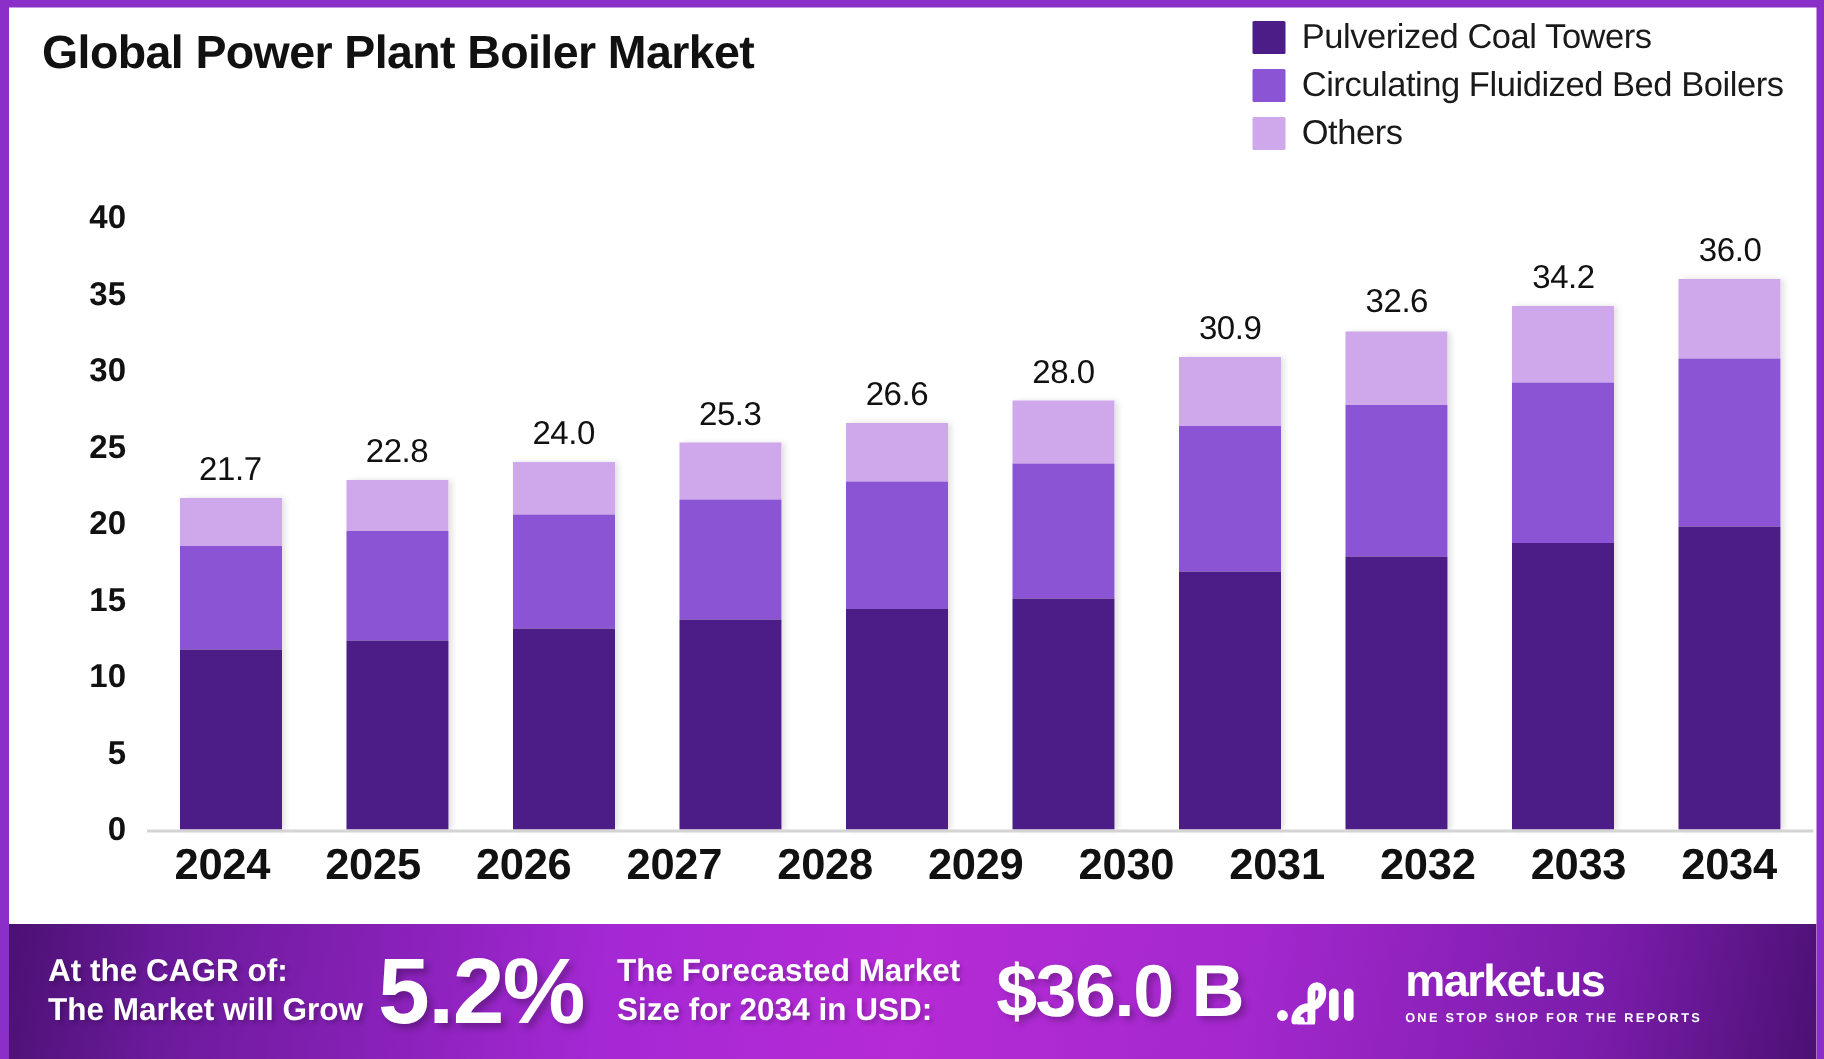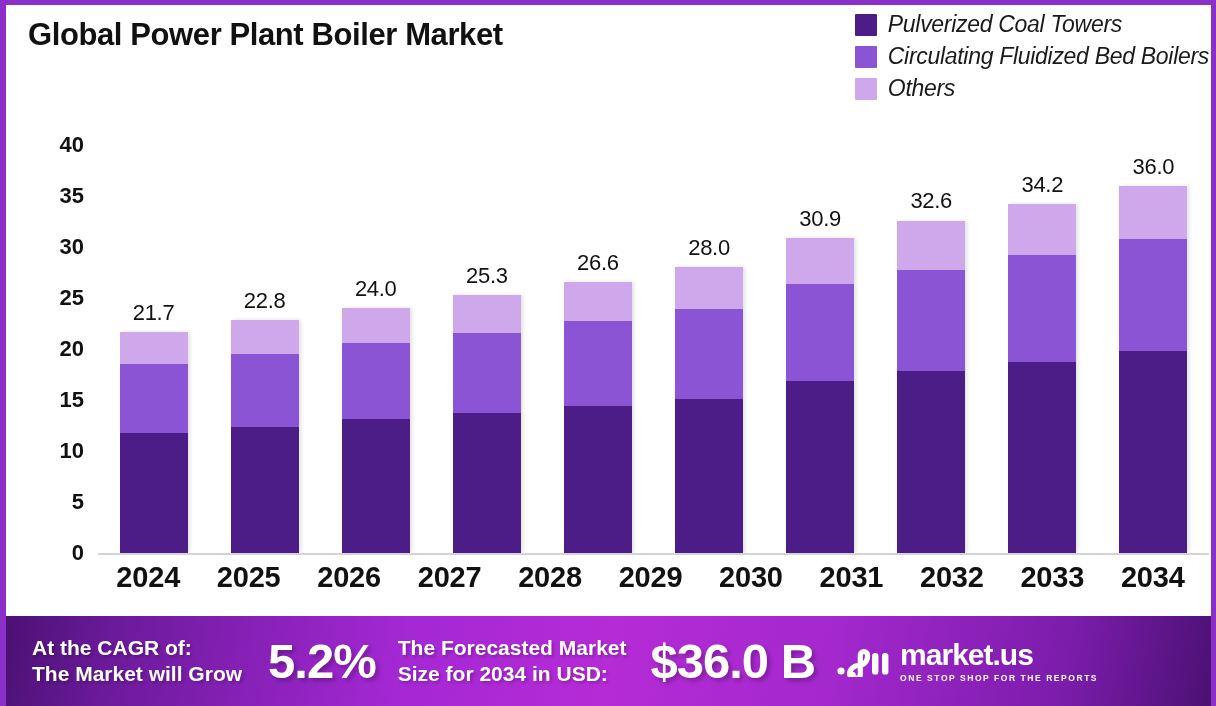--- a/index.html
+++ b/index.html
@@ -24,21 +24,21 @@
   #chart-title {
     font-size:31px; font-weight:bold; color:#111111;
     letter-spacing:-0.4px; line-height:1.15;
   }
   #chart-subtitle {
     font-size:21px; color:#222222; margin-top:5px;
     letter-spacing:-0.2px;
   }
 
   
-  #legend { position:absolute; right:2px; top:6px;font-style:italic; }
+  #legend { position:absolute; right:22px; top:6px; }
   .legend-row { display:flex; align-items:center; margin-bottom:5px; }
   .legend-swatch {
     width:22px; height:22px; margin-right:11px; flex:0 0 auto; border-radius:1px;
   }
   .legend-label { font-size:23px; color:#1a1a1a; letter-spacing:-0.3px; white-space:nowrap; }
 
   
   #plot { position:absolute; left:0; top:120px; width:1211px; height:430px; }
   #yaxis { position:absolute; left:0; top:0; width:78px; height:430px; }
   .ytick {
@@ -88,29 +88,29 @@
     background:linear-gradient(100deg,#4B1173 0%,#6B1A9B 9%,#A428D4 33%,#B52BD6 50%,#A428CE 68%,#7A1CAA 88%,#4B1173 100%);
     display:flex; align-items:center; color:#ffffff;
     overflow:hidden;
   }
   .banner-text {
     font-size:21px; font-weight:bold; line-height:1.22;
     text-shadow:2px 2px 3px rgba(0,0,0,0.22);
   }
   #cagr-label { margin-left:26px; }
   #cagr-value {
-    font-size:49px; font-weight:bold; margin-left:26px;
+    font-size:62px; font-weight:bold; margin-left:10px;
     text-shadow:3px 3px 4px rgba(0,0,0,0.25); letter-spacing:-1px;
   }
   #forecast-label { margin-left:22px; }
   #forecast-value {
     font-size:49px; font-weight:bold; margin-left:24px;
     text-shadow:3px 3px 4px rgba(0,0,0,0.25); letter-spacing:-1px;
   }
-  #logo { display:flex; align-items:center; margin-left:22px; margin-right:14px; }
+  #logo { display:flex; align-items:flex-end; margin-left:22px; margin-right:14px;gap:23px; }
   #logo-mark { flex:0 0 auto; margin-right:9px; }
   #logo-text-wrap { display:flex; flex-direction:column; }
   #logo-word {
     font-size:30px; font-weight:bold; letter-spacing:-1px; line-height:1;
   }
   #logo-tagline {
     font-size:8.5px; font-weight:bold; letter-spacing:1.55px;
     margin-top:3px; white-space:nowrap;
   }
 </style>

